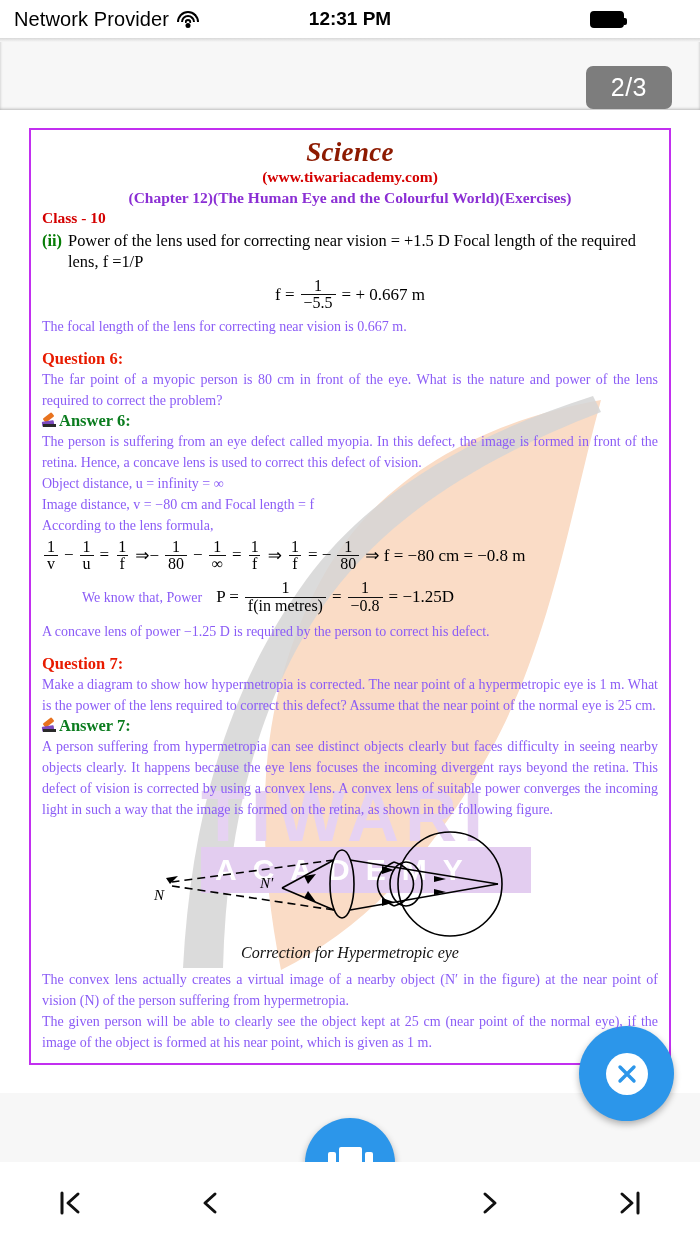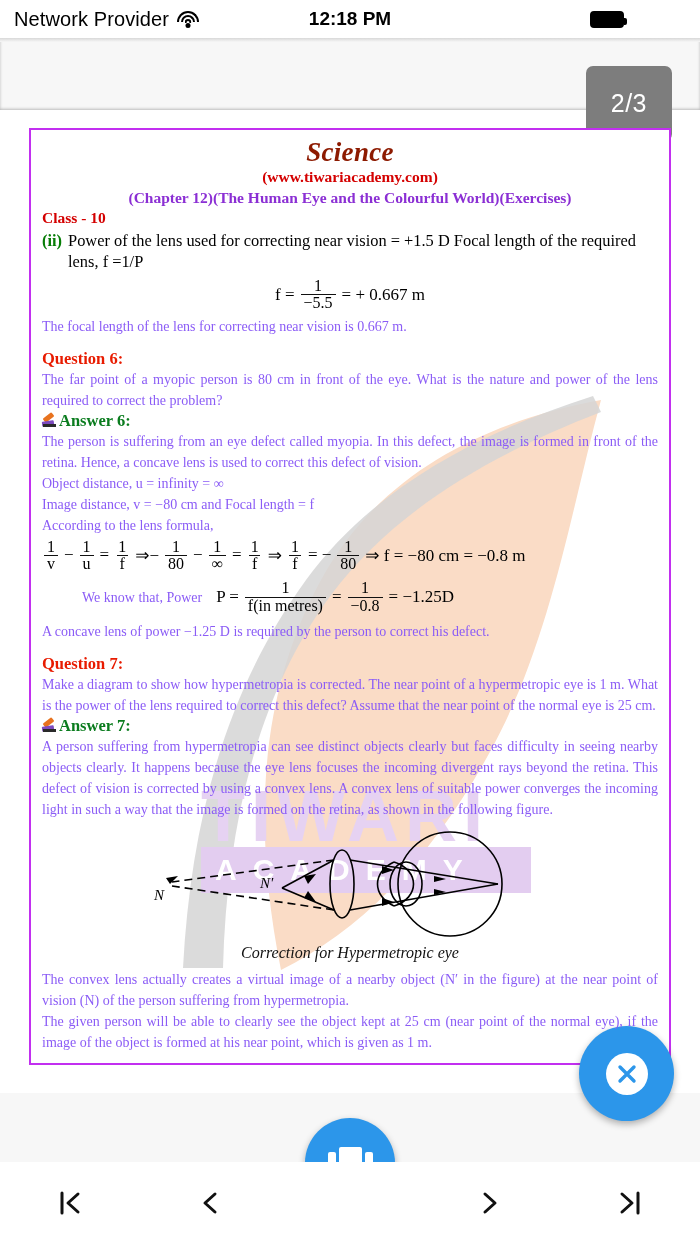--- a/index.html
+++ b/index.html
@@ -46,21 +46,21 @@
     box-shadow:0 -1px 3px rgba(0,0,0,.25) inset;
   }
   .toolbar:before{
     content:""; position:absolute; left:0; top:0; width:700px; height:4px;
     background:linear-gradient(#d8d8d8,#f7f7f7);
   }
   .page-badge{
     position:absolute; right:28px; top:66px;
     background:#7d7d7d; color:#fff;
     font-family:"Liberation Sans", sans-serif;
-    font-size:25px; padding:23px 25px; border-radius:7px;
+    font-size:25px; padding:7px 25px; border-radius:7px;
     letter-spacing:.5px;
   }
 
   
   .doc{
     position:absolute; left:29px; top:128px; width:642px; height:937px;
     border:2px solid #c22ff0; background:#fff;
     overflow:hidden;
   }
   .doc-inner{ position:relative; width:100%; height:100%; padding:7px 11px; }
@@ -147,21 +147,21 @@
 <div class="statusbar">
   <div class="sb-left">
     <span class="sb-carrier">Network Provider</span>
     <span class="wifi">
       <i class="a"></i>
         <i class="b"></i>
         <i class="c"></i>
         <i class="d"></i>
     </span>
   </div>
-  <div class="sb-time">12:18 PM</div>
+  <div class="sb-time">12:31 PM</div>
   <div class="sb-right">
     <span class="batt"></span>
   </div>
 </div>
 
 <div class="toolbar"></div>
 <div class="page-badge">2/3</div>
 
 <div class="doc">
   <div class="doc-inner">

